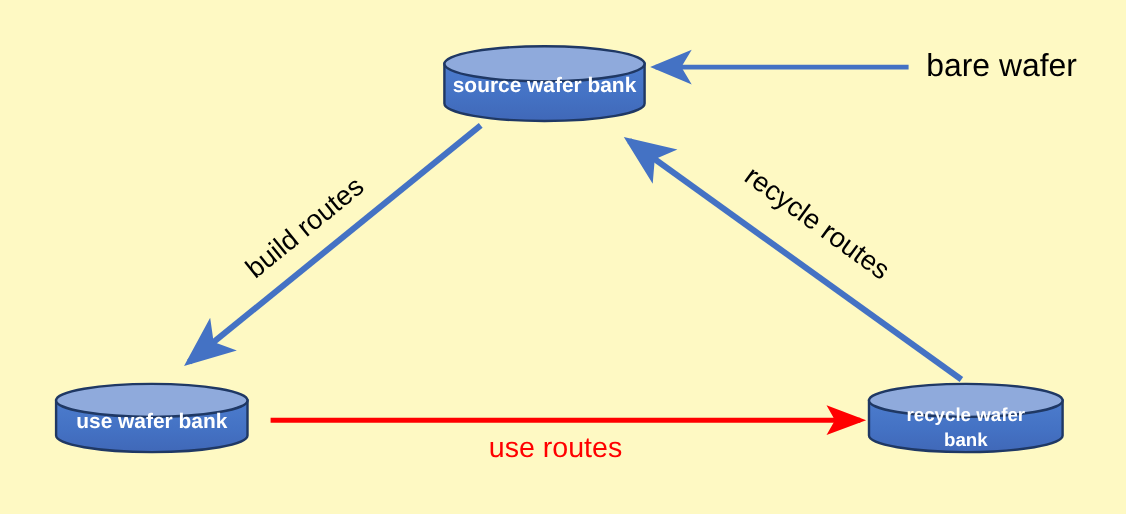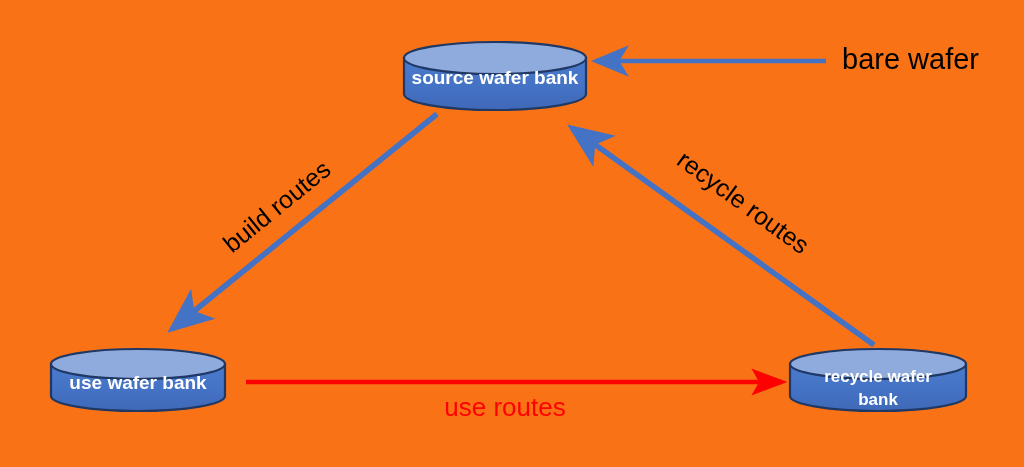--- a/index.html
+++ b/index.html
@@ -8,21 +8,21 @@
     padding: 0;
     background: #ffffff;
   }
   body {
     font-family: "Liberation Sans", sans-serif;
   }
   #canvas {
     position: relative;
     width: 1024px;
     height: 467px;
-    background: #f97316;
+    background: #fef9c3;
     overflow: hidden;
   }
   #diagram-svg {
     position: absolute;
     left: 0;
     top: 0;
     width: 1024px;
     height: 467px;
   }
   .node-label {

